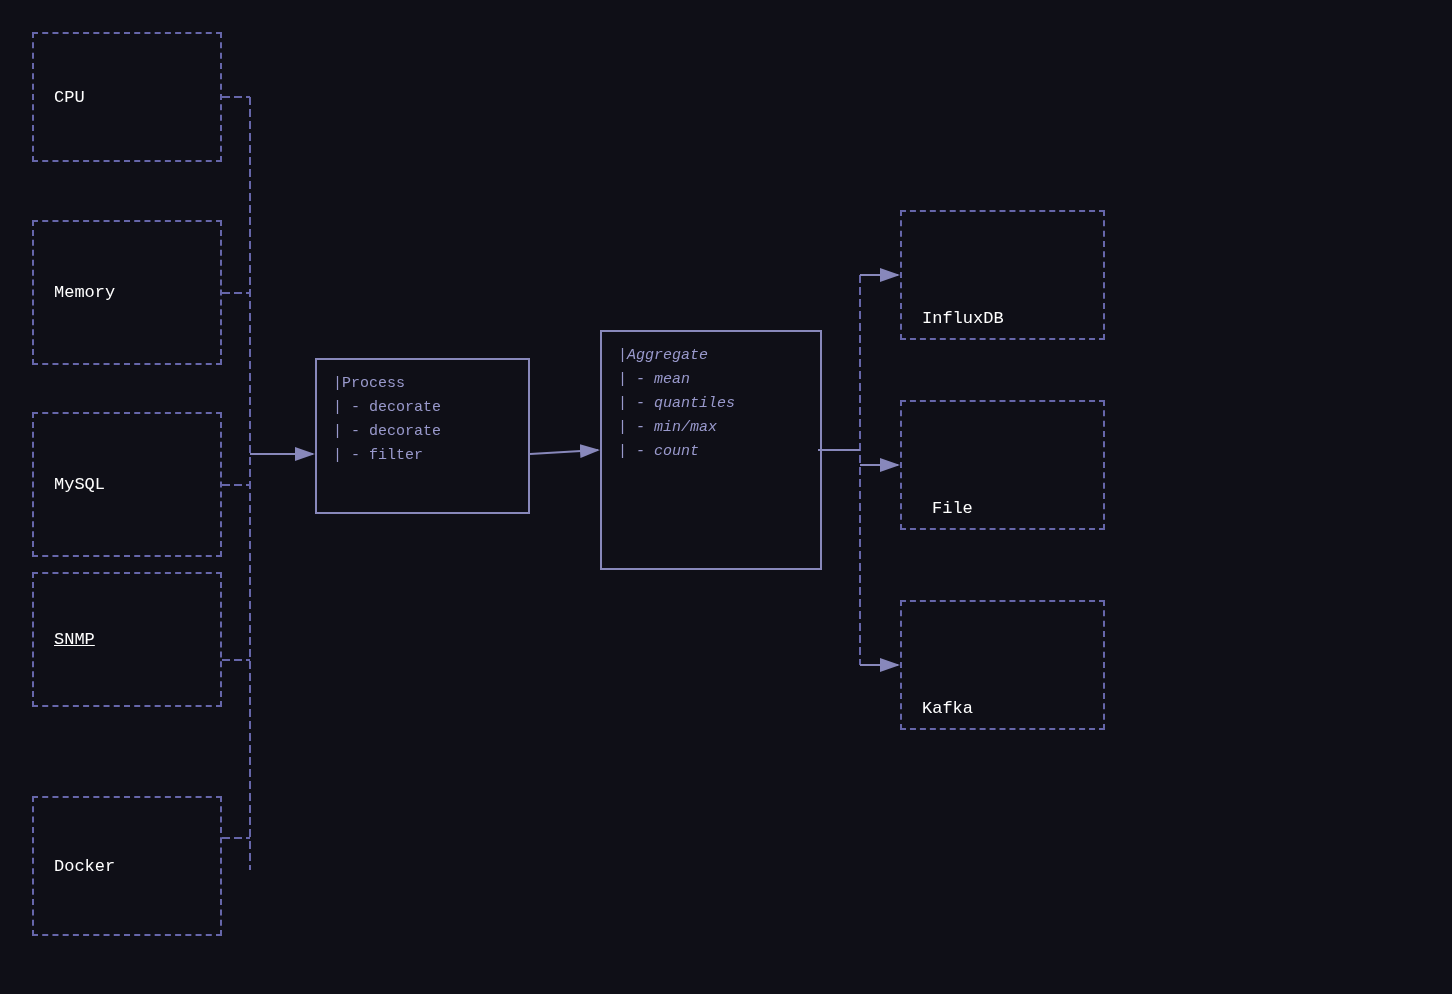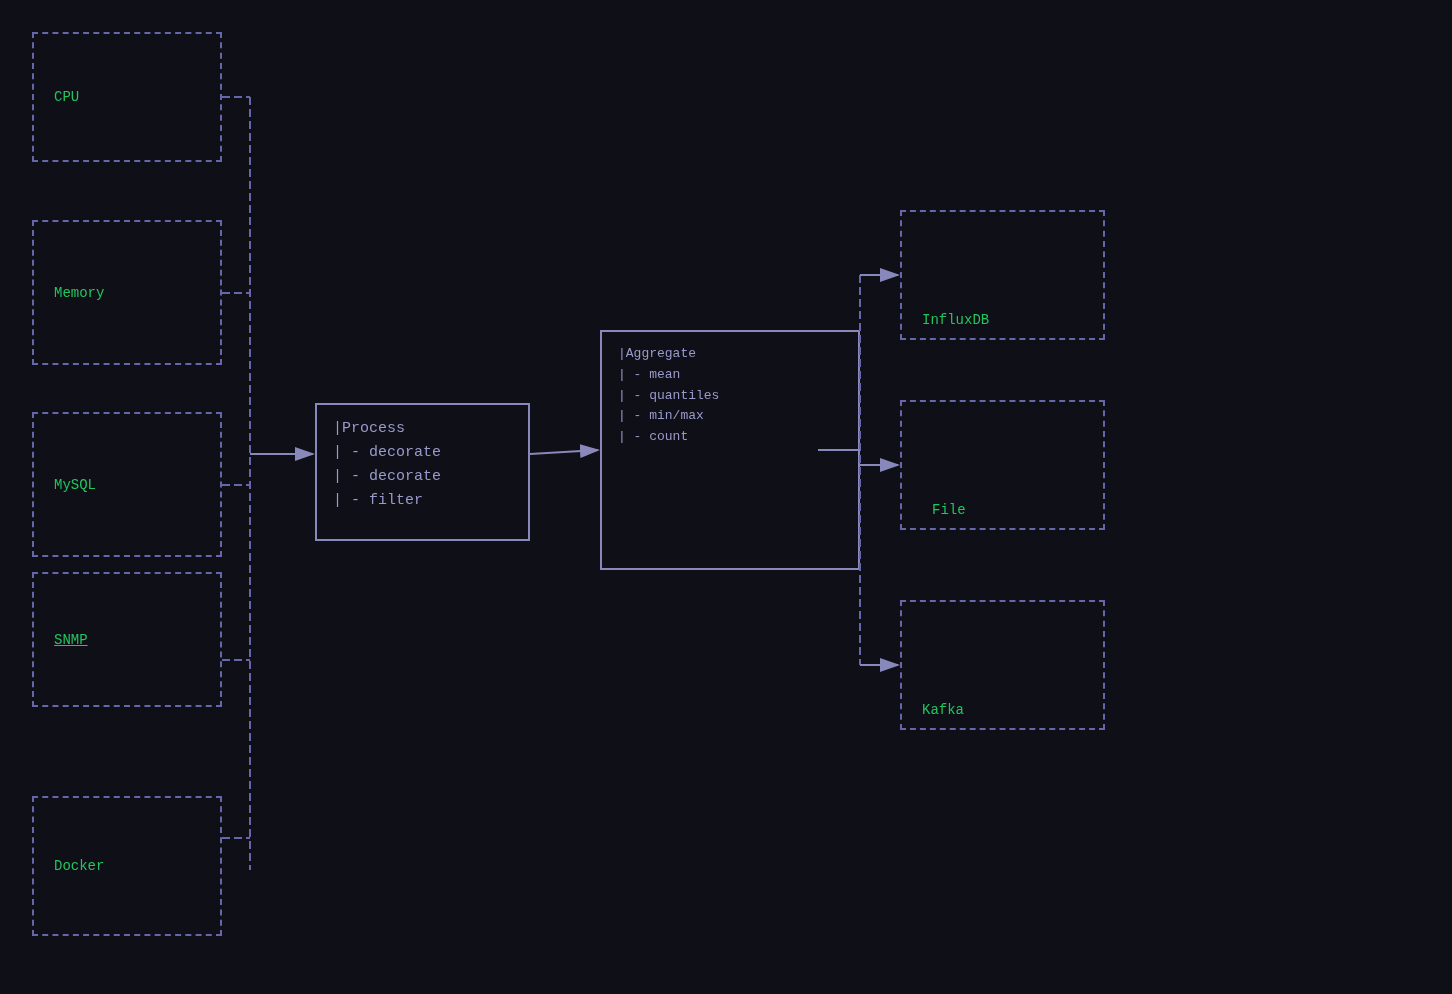--- a/index.html
+++ b/index.html
@@ -15,23 +15,23 @@
 
     .diagram-container {
       position: relative;
       width: 1452px;
       height: 994px;
     }
 
     .node {
       position: absolute;
       border: 2px dashed #6666aa;
-      color: #22c55e;
+      color: #ffffff;
       font-family: 'Courier New', Courier, monospace;
-      font-size: 14px;
+      font-size: 17px;
       padding: 10px 14px;
       background: transparent;
     }
 
     .node-solid {
       position: absolute;
       border: 2px solid #8888bb;
       color: #9999cc;
       font-family: 'Courier New', Courier, monospace;
       font-size: 15px;
@@ -68,28 +68,28 @@
   </div>
 
   <div class="node" style="left:32px; top:572px; width:190px; height:135px; display:flex; align-items:center; padding-left:20px;text-decoration:underline;">
     <span>SNMP</span>
   </div>
 
   <div class="node" style="left:32px; top:796px; width:190px; height:140px; display:flex; align-items:center; padding-left:20px;">
     <span>Docker</span>
   </div>
 
-  <div class="node-solid" style="left:315px; top:358px; width:215px; height:138px; font-size:15px;margin-top:45px;">
+  <div class="node-solid" style="left:315px; top:358px; width:215px; height:156px; font-size:15px;">
     <div>|Process</div>
     <div>| - decorate</div>
     <div>| - decorate</div>
     <div>| - filter</div>
   </div>
 
-  <div class="node-solid" style="left:600px; top:330px; width:260px; height:240px; font-size:13px;">
+  <div class="node-solid" style="left:600px; top:330px; width:222px; height:240px; font-size:15px;font-style:italic;">
     <div>|Aggregate</div>
     <div>| - mean</div>
     <div>| - quantiles</div>
     <div>| - min/max</div>
     <div>| - count</div>
   </div>
 
   <div class="node" style="left:900px; top:210px; width:205px; height:130px; display:flex; align-items:flex-end; padding-left:20px;">
     <span>InfluxDB</span>
   </div>

